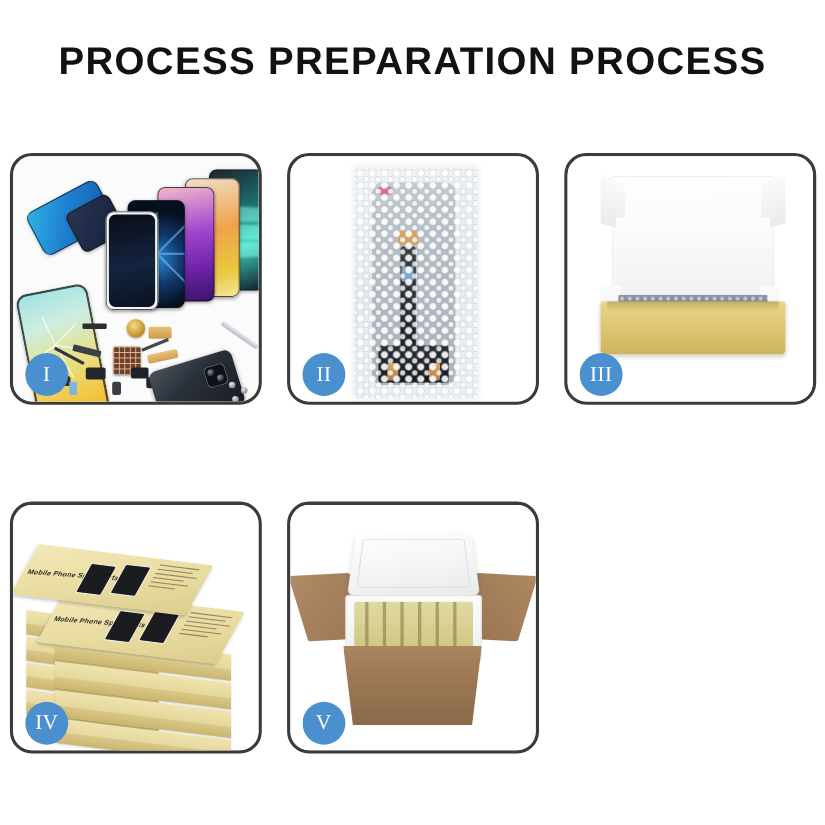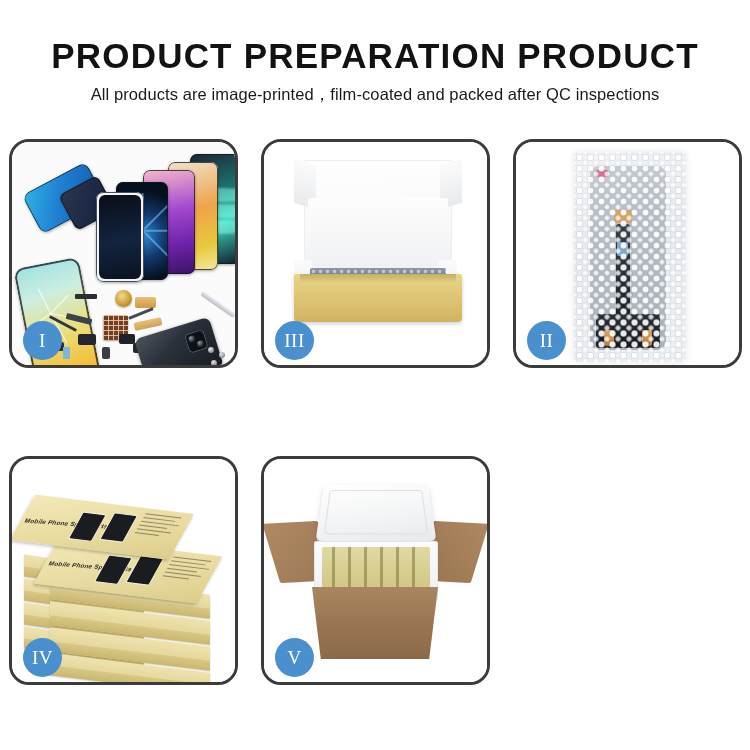--- a/index.html
+++ b/index.html
@@ -463,22 +463,21 @@
     filter: blur(6px);
     background: rgba(190,195,200,.25);
     border-radius: 10px;
     z-index: -1;
   }
 </style>
 </head>
 <body>
 
 <div class="header">
-  <div class="title">PRODUCT PREPARATION PRODUCT</div>
-  <div class="subtitle">All products are image-printed，film-coated and packed after QC inspections</div>
+  <div class="title">PROCESS PREPARATION PROCESS</div>
 </div>
 
 <div class="grid">
 
   <div class="panel">
     <div class="panel-inner p1">
       <div class="ph ph-a"></div>
       <div class="ph ph-a2"></div>
       <div class="ph ph-f">
         <div class="wv" style="top:34px"></div>
@@ -534,54 +533,54 @@
         <span style="left:0;top:0"></span>
         <span style="left:11px;top:5px"></span>
         <span style="left:3px;top:13px"></span>
         <span style="left:17px;top:15px"></span>
       </div>
     </div>
     <div class="badge">I</div>
   </div>
 
   <div class="panel">
-    <div class="panel-inner p3">
-      <div class="tray-lid">
-        <div class="flapL"></div>
-        <div class="flapR"></div>
-      </div>
-      <div class="foam-sheet"></div>
-      <div class="tray-wrapL"></div>
-      <div class="tray-wrapR"></div>
-      <div class="tray-content"></div>
-      <div class="tray-base">
-        <div class="inner-shadow"></div>
-      </div>
-    </div>
-    <div class="badge">III</div>
-  </div>
-
-  <div class="panel">
     <div class="panel-inner p2">
       <div class="bubble-bag">
         <div class="inner-screen">
           <div class="tab-pink"></div>
           <div class="pad"></div>
           <div class="flex-strip"></div>
           <div class="ic"></div>
           <div class="base">
             <div class="conn" style="left:8px"></div>
             <div class="conn" style="right:8px"></div>
           </div>
         </div>
         <div class="bubbles"></div>
         <div class="bubbles2"></div>
       </div>
     </div>
     <div class="badge">II</div>
+  </div>
+
+  <div class="panel">
+    <div class="panel-inner p3">
+      <div class="tray-lid">
+        <div class="flapL"></div>
+        <div class="flapR"></div>
+      </div>
+      <div class="foam-sheet"></div>
+      <div class="tray-wrapL"></div>
+      <div class="tray-wrapR"></div>
+      <div class="tray-content"></div>
+      <div class="tray-base">
+        <div class="inner-shadow"></div>
+      </div>
+    </div>
+    <div class="badge">III</div>
   </div>
 
   <div class="panel">
     <div class="panel-inner p4">
       <div class="stack">
 
         <div class="kbox" style="left:6px; top:78px; width:120px; height:22px; transform:skewY(8deg);">
             <div class="side"></div>
           </div>
         <div class="kbox" style="left:6px; top:102px; width:120px; height:22px; transform:skewY(8deg);">

